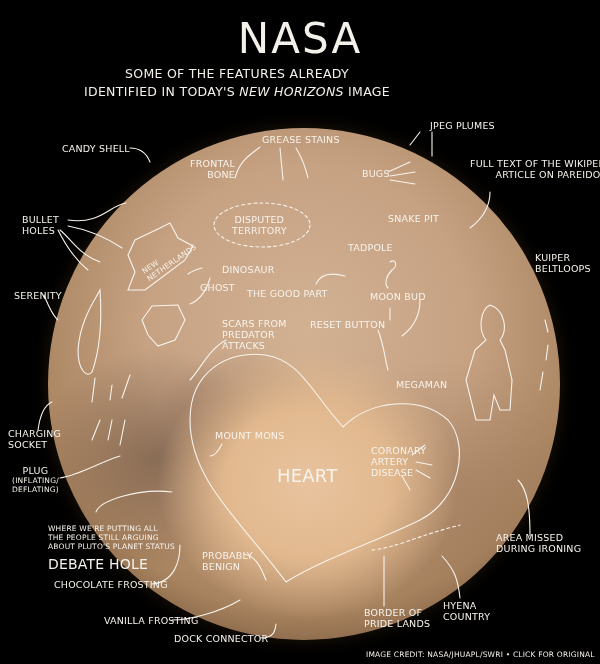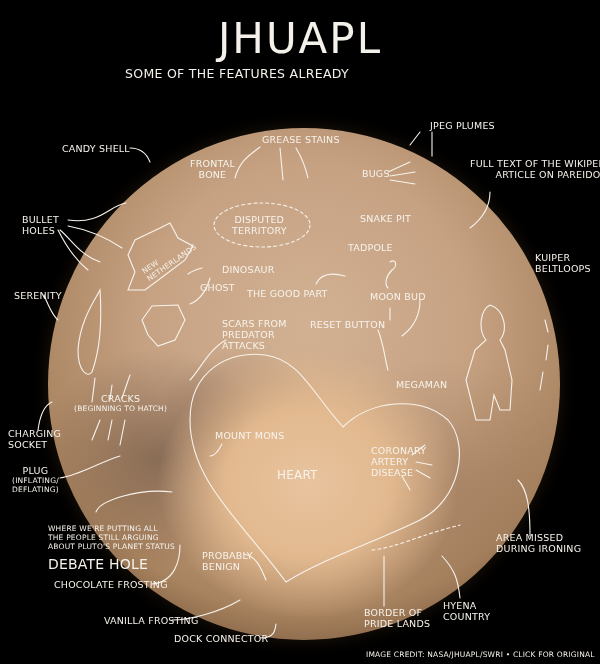--- a/index.html
+++ b/index.html
@@ -11,29 +11,34 @@
       radial-gradient(ellipse 120px 110px at 110px 330px, rgba(95,72,58,0.55), rgba(95,72,58,0) 100%),
       radial-gradient(ellipse 160px 130px at 400px 360px, rgba(140,105,80,0.35), rgba(140,105,80,0) 100%),
       radial-gradient(circle at 260px 200px, #d2b193 0%, #c6a283 40%, #a8835f 70%, #5e412a 92%, #1d120a 100%);
     box-shadow: 0 0 18px rgba(120,80,40,0.25);}
   .lbl{position:absolute;font-size:9.5px;line-height:11px;letter-spacing:0.2px;white-space:nowrap;text-transform:uppercase;color:#f7f3ec;}
   .sm{font-size:7.5px;line-height:9px;}
   .title{position:absolute;left:0;width:600px;top:14px;text-align:center;font-size:42px;letter-spacing:2px;font-weight:normal;}
   .sub{position:absolute;left:0;width:474px;text-align:center;font-size:12.5px;text-transform:uppercase;letter-spacing:0.3px;}
   svg.overlay{position:absolute;left:0;top:0;}
   .big{font-size:14px;line-height:16px;margin-top:48px;}
-  .heart{font-size:12px;}
+  .heart{font-size:18px;}
 </style>
 </head>
 <body>
 
 <div id="stage">
 
-  <div class="title">JHUAPL</div>
+  <div class="title">NASA</div>
   <div class="sub" style="top:66px">Some of the features already</div>
+  <div class="sub" style="top:84px">
+    <span>identified in today's</span>
+    <i>New Horizons</i>
+    <span>image</span>
+  </div>
 
   <div class="planet"></div>
 
   <svg class="overlay" width="600" height="664" viewBox="0 0 600 664">
     <g fill="none" stroke="#f7f3ec" stroke-width="1.1" stroke-linecap="round">
 
       <path d="M286 582 C 240 520, 190 480, 190 420 C 190 370, 230 350, 265 355 C 300 360, 310 390, 343 427 C 370 400, 420 395, 448 420 C 470 445, 460 500, 420 520 C 380 540, 320 560, 286 582 Z"></path>
 
       <ellipse cx="262" cy="225" rx="48" ry="22" stroke-dasharray="3 3"></ellipse>
 
@@ -78,39 +83,39 @@
       <path d="M412 455 L 425 445 M 416 462 L 432 465 M 416 470 L 430 478 M 402 476 L 410 490"></path>
       <path d="M222 444 C 218 452, 214 456, 210 456"></path>
       <path d="M202 268 C 195 270, 190 272, 188 274"></path>
     </g>
   </svg>
 
   <div class="lbl" style="left:62px;top:143px">Candy shell</div>
   <div class="lbl" style="left:262px;top:134px">Grease stains</div>
   <div class="lbl" style="left:430px;top:120px">JPEG plumes</div>
 
-  <div class="lbl" style="left:190px;top:158px;text-align:center">
+  <div class="lbl" style="left:190px;top:158px;text-align:right">
     <div>Frontal</div>
     <div>bone</div>
   </div>
   <div class="lbl" style="left:362px;top:168px">Bugs</div>
   <div class="lbl" style="left:470px;top:158px;text-align:right">
     <div>Full text of the Wikipedia</div>
     <div>article on pareidolia</div>
   </div>
 
   <div class="lbl" style="left:22px;top:214px">
     <div>Bullet</div>
     <div>holes</div>
   </div>
   <div class="lbl" style="left:232px;top:214px;text-align:center">
     <div>Disputed</div>
     <div>territory</div>
   </div>
-  <div class="lbl" style="left:360px;top:213px">Snake pit</div>
+  <div class="lbl" style="left:388px;top:213px">Snake pit</div>
 
   <div class="lbl sm" style="left:140px;top:250px;transform:rotate(-35deg)">
     <div>New</div>
     <div>Netherlands</div>
   </div>
   <div class="lbl" style="left:348px;top:242px">Tadpole</div>
   <div class="lbl" style="left:222px;top:264px">Dinosaur</div>
   <div class="lbl" style="left:535px;top:252px">
     <div>Kuiper</div>
     <div>beltloops</div>
@@ -122,24 +127,20 @@
   <div class="lbl" style="left:370px;top:291px">Moon bud</div>
 
   <div class="lbl" style="left:222px;top:318px">
     <div>Scars from</div>
     <div>predator</div>
     <div>attacks</div>
   </div>
   <div class="lbl" style="left:310px;top:319px">Reset button</div>
   <div class="lbl" style="left:396px;top:379px">Megaman</div>
 
-  <div class="lbl" style="left:74px;top:393px;text-align:center">
-    <div>Cracks</div>
-    <div class="sm">(beginning to hatch)</div>
-  </div>
   <div class="lbl" style="left:8px;top:428px">
     <div>Charging</div>
     <div>socket</div>
   </div>
   <div class="lbl" style="left:215px;top:430px">Mount Mons</div>
   <div class="lbl" style="left:371px;top:445px">
     <div>Coronary</div>
     <div>artery</div>
     <div>disease</div>
   </div>

